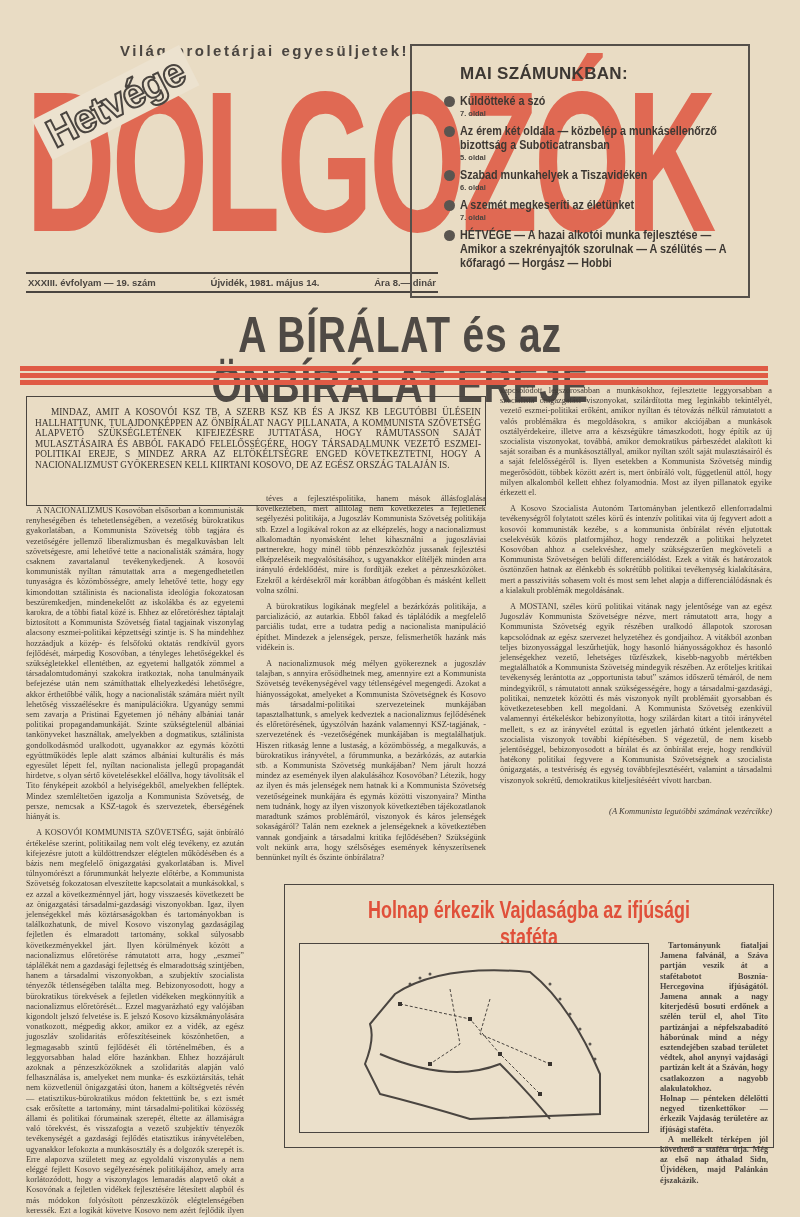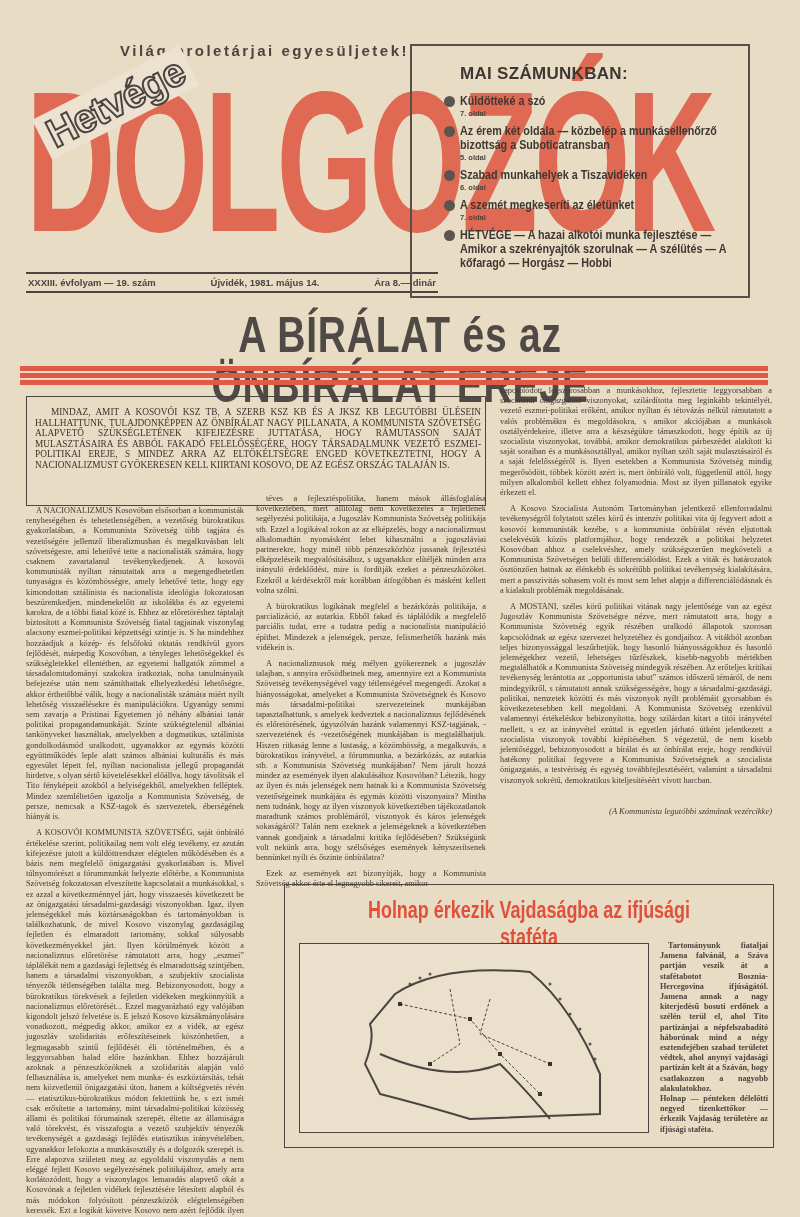--- a/index.html
+++ b/index.html
@@ -93,21 +93,20 @@
 
 <div class="abs col col1">
   <p>A NACIONALIZMUS Kosovóban elsősorban a kommunisták renyheségében és tehetetlenségében, a vezetőség bürokratikus gyakorlatában, a Kommunista Szövetség több tagjára és vezetőségére jellemző liberalizmusban és megalkuvásban lelt szövetségesre, ami lehetővé tette a nacionalisták számára, hogy csaknem zavartalanul tevékenykedjenek. A kosovói kommunisták nyíltan rámutattak arra a megengedhetetlen tunyaságra és közömbösségre, amely lehetővé tette, hogy egy kimondottan sztálinista és nacionalista ideológia fokozatosan beszüremkedjen, mindenekelőtt az iskolákba és az egyetemi karokra, de a többi fiatal közé is. Ehhez az előretöréshez táptalajt biztosított a Kommunista Szövetség fiatal tagjainak viszonylag alacsony eszmei-politikai képzettségi szintje is. S ha mindehhez hozzáadjuk a közép- és felsőfokú oktatás rendkívül gyors fejlődését, márpedig Kosovóban, a tényleges lehetőségekkel és szükségletekkel ellentétben, az egyetemi hallgatók zömmel a társadalomtudományi szakokra iratkoztak, noha tanulmányaik befejezése után nem számíthattak elhelyezkedési lehetőségre, akkor érthetőbbé válik, hogy a nacionalisták számára miért nyílt lehetőség visszaélésekre és manipulációkra. Ugyanúgy semmi sem zavarja a Pristinai Egyetemen jó néhány albániai tanár politikai propagandamunkáját. Szinte szükségtelenül albániai tankönyveket használtak, amelyekben a dogmatikus, sztálinista gondolkodásmód uralkodott, ugyanakkor az egymás közötti együttműködés leple alatt számos albániai kulturális és más egyesület lépett fel, nyíltan nacionalista jellegű propagandát hirdetve, s olyan sértő követelésekkel előállva, hogy távolítsák el Tito fényképeit azokból a helyiségekből, amelyekben felléptek. Mindez szemléltetően igazolja a Kommunista Szövetség, de persze, nemcsak a KSZ-tagok és szervezetek, éberségének hiányát is.</p>
   <p>A KOSOVÓI KOMMUNISTA SZÖVETSÉG, saját önbíráló értékelése szerint, politikailag nem volt elég tevékeny, ez azután kifejezésre jutott a küldöttrendszer elégtelen működésében és a bázis nem megfelelő önigazgatási gyakorlatában is. Mivel túlnyomórészt a fórummunkát helyezte előtérbe, a Kommunista Szövetség fokozatosan elveszítette kapcsolatait a munkásokkal, s ez azzal a következménnyel járt, hogy visszaesés következett be az önigazgatási társadalmi-gazdasági viszonyokban. Igaz, ilyen jelenségekkel más köztársaságokban és tartományokban is találkozhatunk, de mivel Kosovo viszonylag gazdaságilag fejletlen és elmaradott tartomány, sokkal súlyosabb következményekkel járt. Ilyen körülmények között a nacionalizmus előretörése rámutatott arra, hogy „eszmei” táplálékát nem a gazdasági fejlettség és elmaradottság szintjében, hanem a társadalmi viszonyokban, a szubjektív szocialista tényezők tétlenségében találta meg. Bebizonyosodott, hogy a bürokratikus törekvések a fejletlen vidékeken megkönnyítik a nacionalizmus előretörését... Ezzel magyarázható egy valójában kigondolt jelszó felvetése is. E jelszó Kosovo kizsákmányolására vonatkozott, mégpedig akkor, amikor ez a vidék, az egész jugoszláv szolidaritás erőfeszítéseinek köszönhetően, a legmagasabb szintű fejlődését éli történelmében, és a leggyorsabban halad előre hazánkban. Ehhez hozzájárult azoknak a pénzeszközöknek a szolidaritás alapján való felhasználása is, amelyeket nem munka- és eszköztársítás, tehát nem közvetlenül önigazgatási úton, hanem a költségvetés révén — etatisztikus-bürokratikus módon fektettünk be, s ezt ismét csak erősítette a tartomány, mint társadalmi-politikai közösség állami és politikai fórumainak szerepét, éltette az államiságra való törekvést, és visszafogta a vezető szubjektív tényezők tevékenységét a gazdasági fejlődés etatisztikus irányvételében, ugyanakkor lefokozta a munkásosztály és a dolgozók szerepét is. Erre alapozva született meg az egyoldalú viszonyulás a nem eléggé fejlett Kosovo segélyezésének politikájához, amely arra korlátozódott, hogy a viszonylagos lemaradás alapvető okát a Kosovónak a fejletlen vidékek fejlesztésére létesített alapból és más módokon folyósított pénzeszközök elégtelenségében keressék. Ezt a logikát követve Kosovo nem azért fejlődik ilyen ütemben, mert alacsony a termelékenység, rossz a munkaszervezés, észszerűtlen a beruházási eszközök felhasználása és általában vévő</p>
 </div>
 
 <div class="abs col col2">
   <p>téves a fejlesztéspolitika, hanem mások állásfoglalása következtében, mert állítólag nem következetes a fejletlenek segélyezési politikája, a Jugoszláv Kommunista Szövetség politikája stb. Ezzel a logikával rokon az az elképzelés, hogy a nacionalizmust alkalomadtán nyomásként lehet kihasználni a jugoszláviai partnerekre, hogy minél több pénzeszközhöz jussanak fejlesztési elképzeléseik megvalósításához, s ugyanakkor elítéljék minden arra irányuló érdeklődést, mire is fordítják ezeket a pénzeszközöket. Ezekről a kérdésekről már korábban átfogóbban és másként kellett volna szólni.</p>
   <p>A bürokratikus logikának megfelel a bezárkózás politikája, a parcializáció, az autarkia. Ebből fakad és táplálódik a megfelelő parciális tudat, erre a tudatra pedig a nacionalista manipuláció építhet. Mindezek a jelenségek, persze, felismerhetők hazánk más vidékein is.</p>
   <p>A nacionalizmusok még mélyen gyökereznek a jugoszláv talajban, s annyira erősödhetnek meg, amennyire ezt a Kommunista Szövetség tevékenységével vagy tétlenségével megengedi. Azokat a hiányosságokat, amelyeket a Kommunista Szövetségnek és Kosovo más társadalmi-politikai szervezeteinek munkájában tapasztalhattunk, s amelyek kedveztek a nacionalizmus fejlődésének és előretörésének, úgyszólván hazánk valamennyi KSZ-tagjának, -szervezetének és -vezetőségének munkájában is megtalálhatjuk. Hiszen ritkaság lenne a lustaság, a közömbösség, a megalkuvás, a bürokratikus irányvétel, a fórummunka, a bezárkózás, az autarkia stb. a Kommunista Szövetség munkájában? Nem járult hozzá mindez az események ilyen alakulásához Kosovóban? Létezik, hogy az ilyen és más jelenségek nem hatnak ki a Kommunista Szövetség vezetőségeinek munkájára és egymás közötti viszonyaira? Mintha nem tudnánk, hogy az ilyen viszonyok következtében tájékozatlanok maradtunk számos problémáról, viszonyok és káros jelenségek sokaságáról? Talán nem ezeknek a jelenségeknek a következtében vannak gondjaink a társadalmi kritika fejlődésében? Szükségünk volt nekünk arra, hogy szélsőséges események kényszerítsenek bennünket nyílt és őszinte önbírálatra?</p>
-  <p>Ezek az események azt bizonyítják, hogy a Kommunista Szövetség akkor érte el legnagyobb sikereit, amikor</p>
 </div>
 
 <div class="abs col col3">
   <p style="text-indent:0">kapcsolódott legszorosabban a munkásokhoz, fejlesztette leggyorsabban a szocialista önigazgatási viszonyokat, szilárdította meg leginkább tekintélyét, vezető eszmei-politikai erőként, amikor nyíltan és tétovázás nélkül rámutatott a valós problémákra és megoldásokra, s amikor akciójában a munkások osztályérdekeire, illetve arra a készségükre támaszkodott, hogy építik az új szocialista viszonyokat, továbbá, amikor demokratikus párbeszédet alakított ki saját soraiban és a munkásosztállyal, amikor nyíltan szólt saját mulasztásairól és a saját felelősségéről is. Ilyen esetekben a Kommunista Szövetség mindig megerősödött, többek között azért is, mert önbíráló volt, függetlenül attól, hogy milyen alkalomból kellett ehhez folyamodnia. Most az ilyen pillanatok egyike érkezett el.</p>
   <p>A Kosovo Szocialista Autonóm Tartományban jelentkező ellenforradalmi tevékenységről folytatott széles körű és intenzív politikai vita új fegyvert adott a kosovói kommunisták kezébe, s a kommunista önbírálat révén eljutottak cselekvésük közös platformjához, hogy rendezzék a politikai helyzetet Kosovóban ahhoz a cselekvéshez, amely szükségszerűen megköveteli a Kommunista Szövetségen belüli differenciálódást. Ezek a viták és határozatok ösztönzően hatnak az élénkebb és sokrétűbb politikai tevékenység kialakítására, mert a passzivitás sohasem volt és most sem lehet alapja a differenciálódásnak és a kialakult problémák megoldásának.</p>
   <p>A MOSTANI, széles körű politikai vitának nagy jelentősége van az egész Jugoszláv Kommunista Szövetségre nézve, mert rámutatott arra, hogy a Kommunista Szövetség egyik részében uralkodó állapotok szorosan kapcsolódnak az egész szervezet helyzetéhez és gondjaihoz. A vitákból azonban teljes bizonyossággal leszűrhetjük, hogy hasonló hiányosságokhoz és hasonló jelenségekhez vezető, lehetséges tűzfészkek, kisebb-nagyobb mértékben megtalálhatók a Kommunista Szövetség mindegyik részében. Az erőteljes kritikai tevékenység lerántotta az „opportunista tabut” számos időszerű témáról, de nem mindegyikről, s rámutatott annak szükségességére, hogy a társadalmi-gazdasági, politikai, nemzetek közötti és más viszonyok nyílt problémáit gyorsabban és következetesebben kell megoldani. A Kommunista Szövetség ezenkívül valamennyi értékeléskor bebizonyította, hogy szilárdan kitart a titói irányvétel mellett, s ez az irányvétel ezúttal is egyetlen járható útként jelentkezett a szocialista viszonyok további kiépítésében. S végezetül, de nem kisebb jelentőséggel, bebizonyosodott a bírálat és az önbírálat ereje, hogy rendkívül hatékony politikai fegyvere a Kommunista Szövetségnek a szocialista önigazgatás, a testvériség és egység továbbfejlesztéséért, valamint a társadalmi viszonyok sokrétű, demokratikus kiteljesítéséért vívott harcban.</p>
   <div class="signature">(A Kommunista legutóbbi számának vezércikke)</div>
 </div>
 
 <div class="abs sub-box">
@@ -134,14 +133,15 @@
           <rect x="198" y="108" width="4" height="4"></rect>
         <rect x="238" y="148" width="4" height="4"></rect>
           <rect x="128" y="118" width="4" height="4"></rect>
           <rect x="248" y="118" width="4" height="4"></rect>
       </g>
     </svg>
   </div>
   <div class="map-text">
     <p>Tartományunk fiataljai Jamena falvánál, a Száva partján veszik át a stafétabotot Bosznia-Hercegovina ifjúságától. Jamena annak a nagy kiterjedésű bosuti erdőnek a szélén terül el, ahol Tito partizánjai a népfelszabadító háborúnak mind a négy esztendejében szabad területet védtek, ahol anynyi vajdasági partizán kelt át a Száván, hogy csatlakozzon a nagyobb alakulatokhoz.</p>
     <p style="text-indent:0">Holnap — pénteken délelőtti negyed tizenkettőkor — érkezik Vajdaság területére az ifjúsági staféta.</p>
+    <p>A mellékelt térképen jól követhető a staféta útja. Még az első nap áthalad Sidn, Újvidéken, majd Palánkán éjszakázik.</p>
   </div>
 </div>
 
 </body></html>

